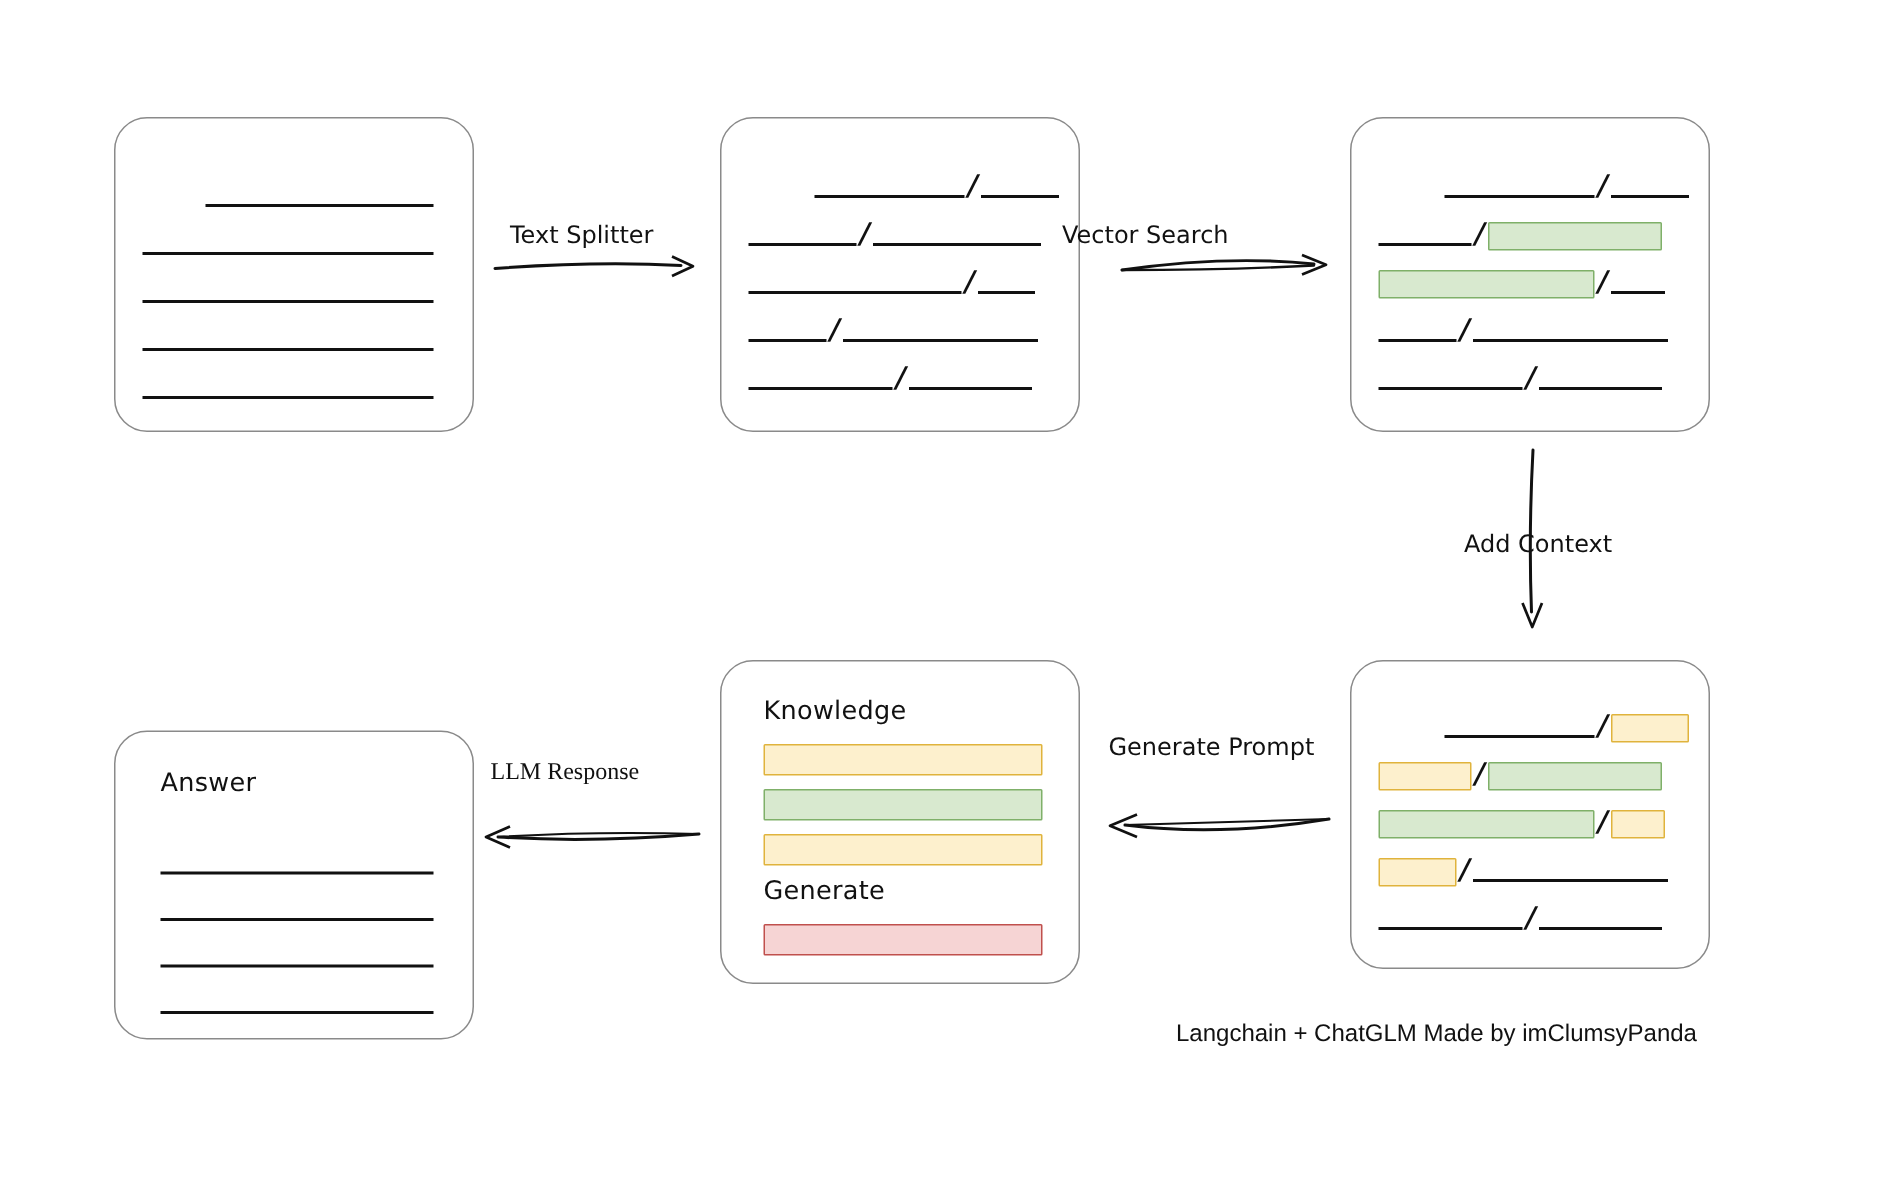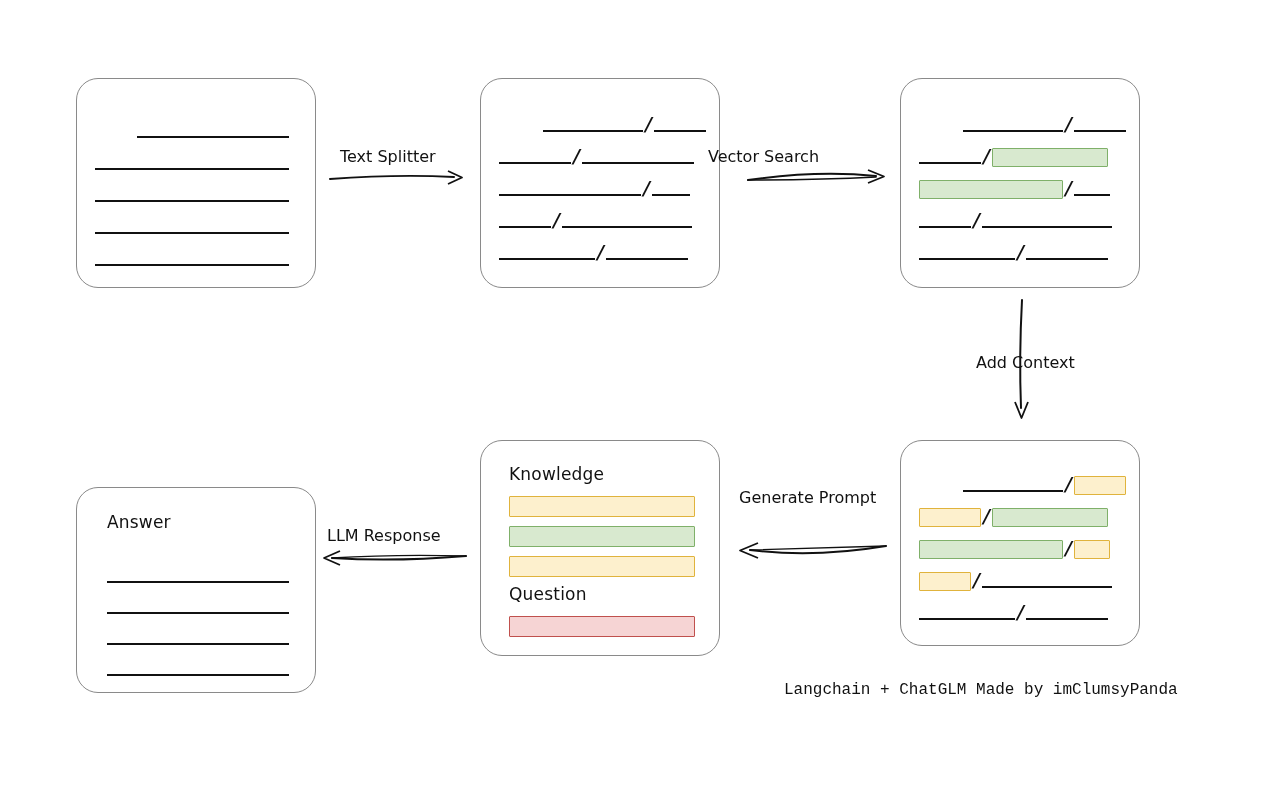--- a/index.html
+++ b/index.html
@@ -85,21 +85,21 @@
     font-size: 16px;
     color: #111111;
     white-space: nowrap;
   }
   .arrow-svg {
     position: absolute;
     overflow: visible;
   }
   .caption {
     position: absolute;
-    font-family: Liberation Mono, monospace;
+    font-family: Liberation Sans, sans-serif;
     font-size: 16px;
     color: #111111;
     white-space: nowrap;
   }
 </style>
 </head>
 <body>
 
 <div id="canvas">
 
@@ -213,35 +213,35 @@
         </div>
         <div class="row" style="left: 30px; top: 140px;">
           <div class="seg-line" style="width: 182px;"></div>
         </div>
         <div class="row" style="left: 30px; top: 171px;">
           <div class="seg-line" style="width: 182px;"></div>
         </div>
       </div>
   </div>
 
-  <div class="arrow-label" style="left:327px; top:526px;">LLM Response</div>
+  <div class="arrow-label" style="left:327px; top:506px;font-family:Liberation Serif, serif;">LLM Response</div>
   <svg class="arrow-svg" style="left:320px; top:548px;" width="146" height="18" viewBox="0 0 146 18">
     <path d="M146 8 Q 74 14 12 10" stroke="#111111" stroke-width="2" fill="none" stroke-linecap="round"></path>
     <path d="M146 8 Q 76 6 12 10" stroke="#111111" stroke-width="1.4" fill="none" stroke-linecap="round"></path>
     <path d="M20 3 L4 10 L20 17" stroke="#111111" stroke-width="1.8" fill="none" stroke-linejoin="round"></path>
   </svg>
 
   <div class="doc-box" style="left:480px; top:440px; width:240px; height:216px;">
     <span class="box-label" style="left:28px; top:23px;text-align:center;">Knowledge</span>
     <div class="bars">
         <div class="bar chip-yellow" style="left: 28px; top: 55px; width: 186px;"></div>
         <div class="bar chip-green" style="left: 28px; top: 85px; width: 186px;"></div>
         <div class="bar chip-yellow" style="left: 28px; top: 115px; width: 186px;"></div>
       </div>
-    <span class="box-label" style="left:28px; top:143px;">Question</span>
+    <span class="box-label" style="left:28px; top:143px;">Generate</span>
     <div class="bars">
         <div class="bar chip-red" style="left: 28px; top: 175px; width: 186px;"></div>
       </div>
   </div>
 
   <div class="arrow-label" style="left:739px; top:488px;">Generate Prompt</div>
   <svg class="arrow-svg" style="left:736px; top:540px;" width="150" height="20" viewBox="0 0 150 20">
     <path d="M150 6 Q 78 18 14 10" stroke="#111111" stroke-width="2" fill="none" stroke-linecap="round"></path>
     <path d="M150 6 Q 80 8 14 10" stroke="#111111" stroke-width="1.4" fill="none" stroke-linecap="round"></path>
     <path d="M22 3 L4 10.5 L22 18" stroke="#111111" stroke-width="1.8" fill="none" stroke-linejoin="round"></path>

